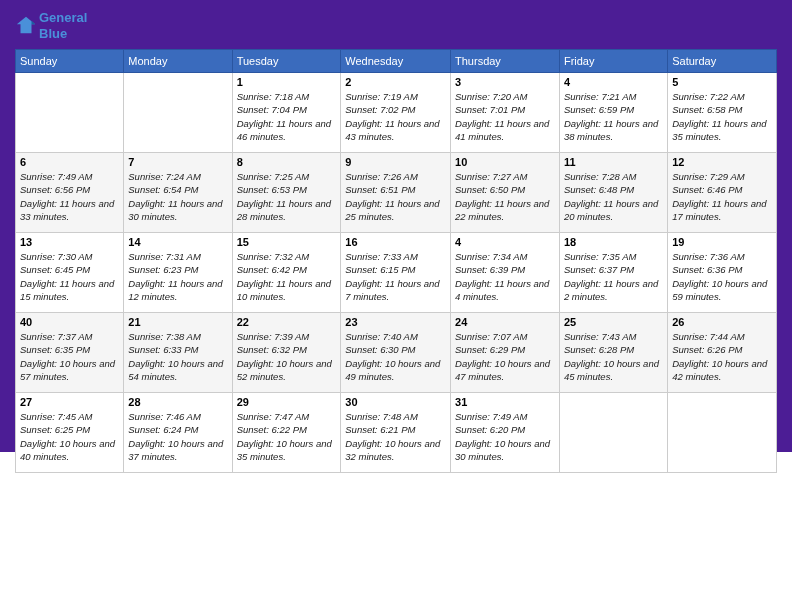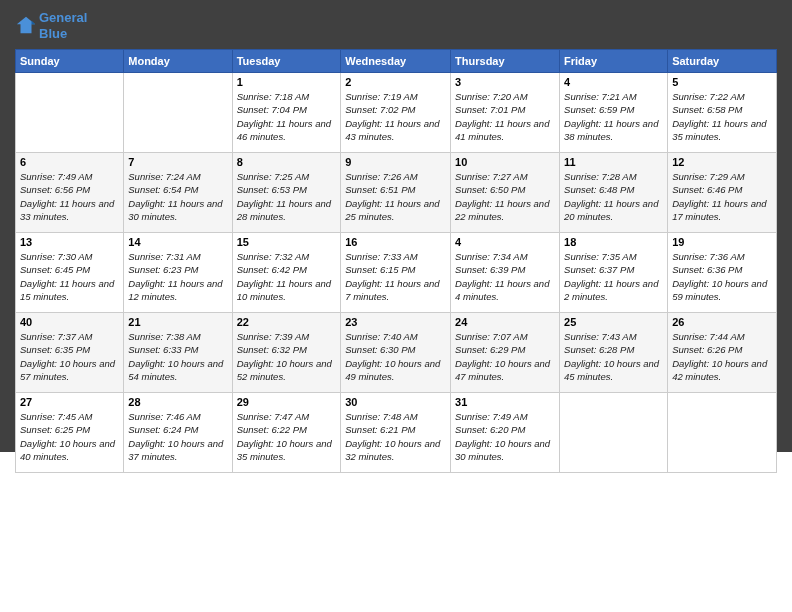--- a/index.html
+++ b/index.html
@@ -7,21 +7,21 @@
       font-family: Arial, sans-serif;
       background: #fff;
       width: 792px;
       height: 612px;
       overflow: hidden;
     }
     .page {
       width: 792px;
       height: 452px;
       padding: 10px 15px;
-      background: #404040;
+      background: #4c1d95;
     }
     .header {
       display: flex;
       justify-content: space-between;
       align-items: flex-start;
       margin-bottom: 8px;
     }
     .logo {
       display: flex;
       align-items: center;
@@ -58,21 +58,21 @@
       width: 100%;
       border-collapse: collapse;
       font-size: 10px;
     }
     .calendar thead th {
       background: #3a6bbd;
       color: #fff;
       padding: 5px 4px;
       text-align: left;
       font-size: 11px;
-      font-weight: bold;
+      font-weight: normal;
       border: 1px solid #2a55a0;
     }
     .calendar tbody td {
       border: 1px solid #ccc;
       padding: 3px 4px;
       vertical-align: top;
       width: 113px;
       height: 80px;
       background: #fff;
     }

